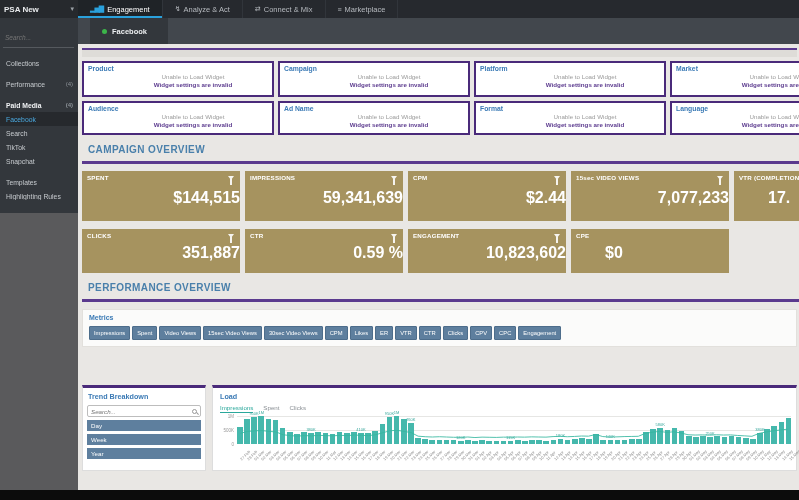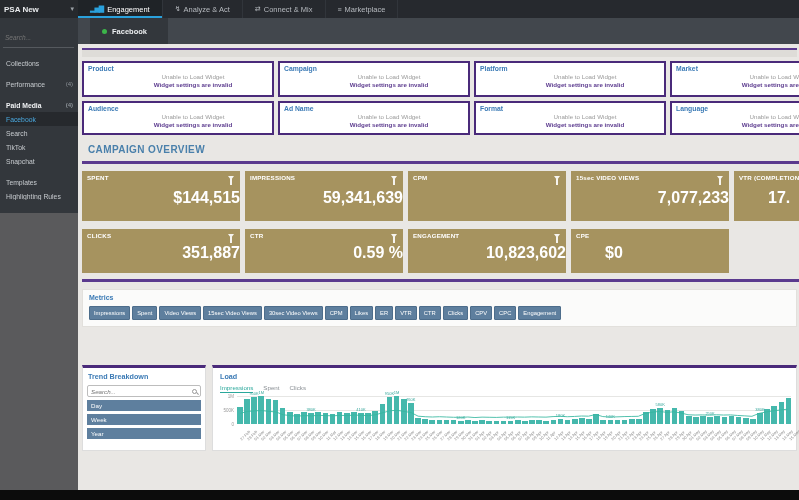--- a/index.html
+++ b/index.html
@@ -239,20 +239,21 @@
           <div class="kpi-value">$144,515</div>
         </div>
         <div class="kpi-card">
           <div class="kpi-label">IMPRESSIONS</div>
           <span class="funnel"></span>
           <div class="kpi-value">59,341,639</div>
         </div>
         <div class="kpi-card">
           <div class="kpi-label">CPM</div>
           <span class="funnel"></span>
+          <div class="kpi-value">$2.44</div>
         </div>
         <div class="kpi-card">
           <div class="kpi-label">15sec VIDEO VIEWS</div>
           <span class="funnel"></span>
           <div class="kpi-value">7,077,233</div>
         </div>
         <div class="kpi-card cut">
           <div class="kpi-label">VTR (COMPLETION)</div>
           <div class="kpi-value">17.</div>
         </div>
@@ -270,20 +271,21 @@
           <div class="kpi-label">ENGAGEMENT</div>
           <span class="funnel"></span>
           <div class="kpi-value">10,823,602</div>
         </div>
         <div class="kpi-card row2 cut">
           <div class="kpi-label">CPE</div>
           <div class="kpi-value">$0</div>
         </div>
       </div>
 
+    <div class="section-title">PERFORMANCE OVERVIEW</div>
     <div class="purple-rule"></div>
 
     <div id="metrics-panel">
       <div id="metrics-label">Metrics</div>
       <div id="metric-buttons">
           <button class="metric-btn">Impressions</button>
           <button class="metric-btn">Spent</button>
           <button class="metric-btn">Video Views</button>
           <button class="metric-btn">15sec Video Views</button>
           <button class="metric-btn">30sec Video Views</button>

